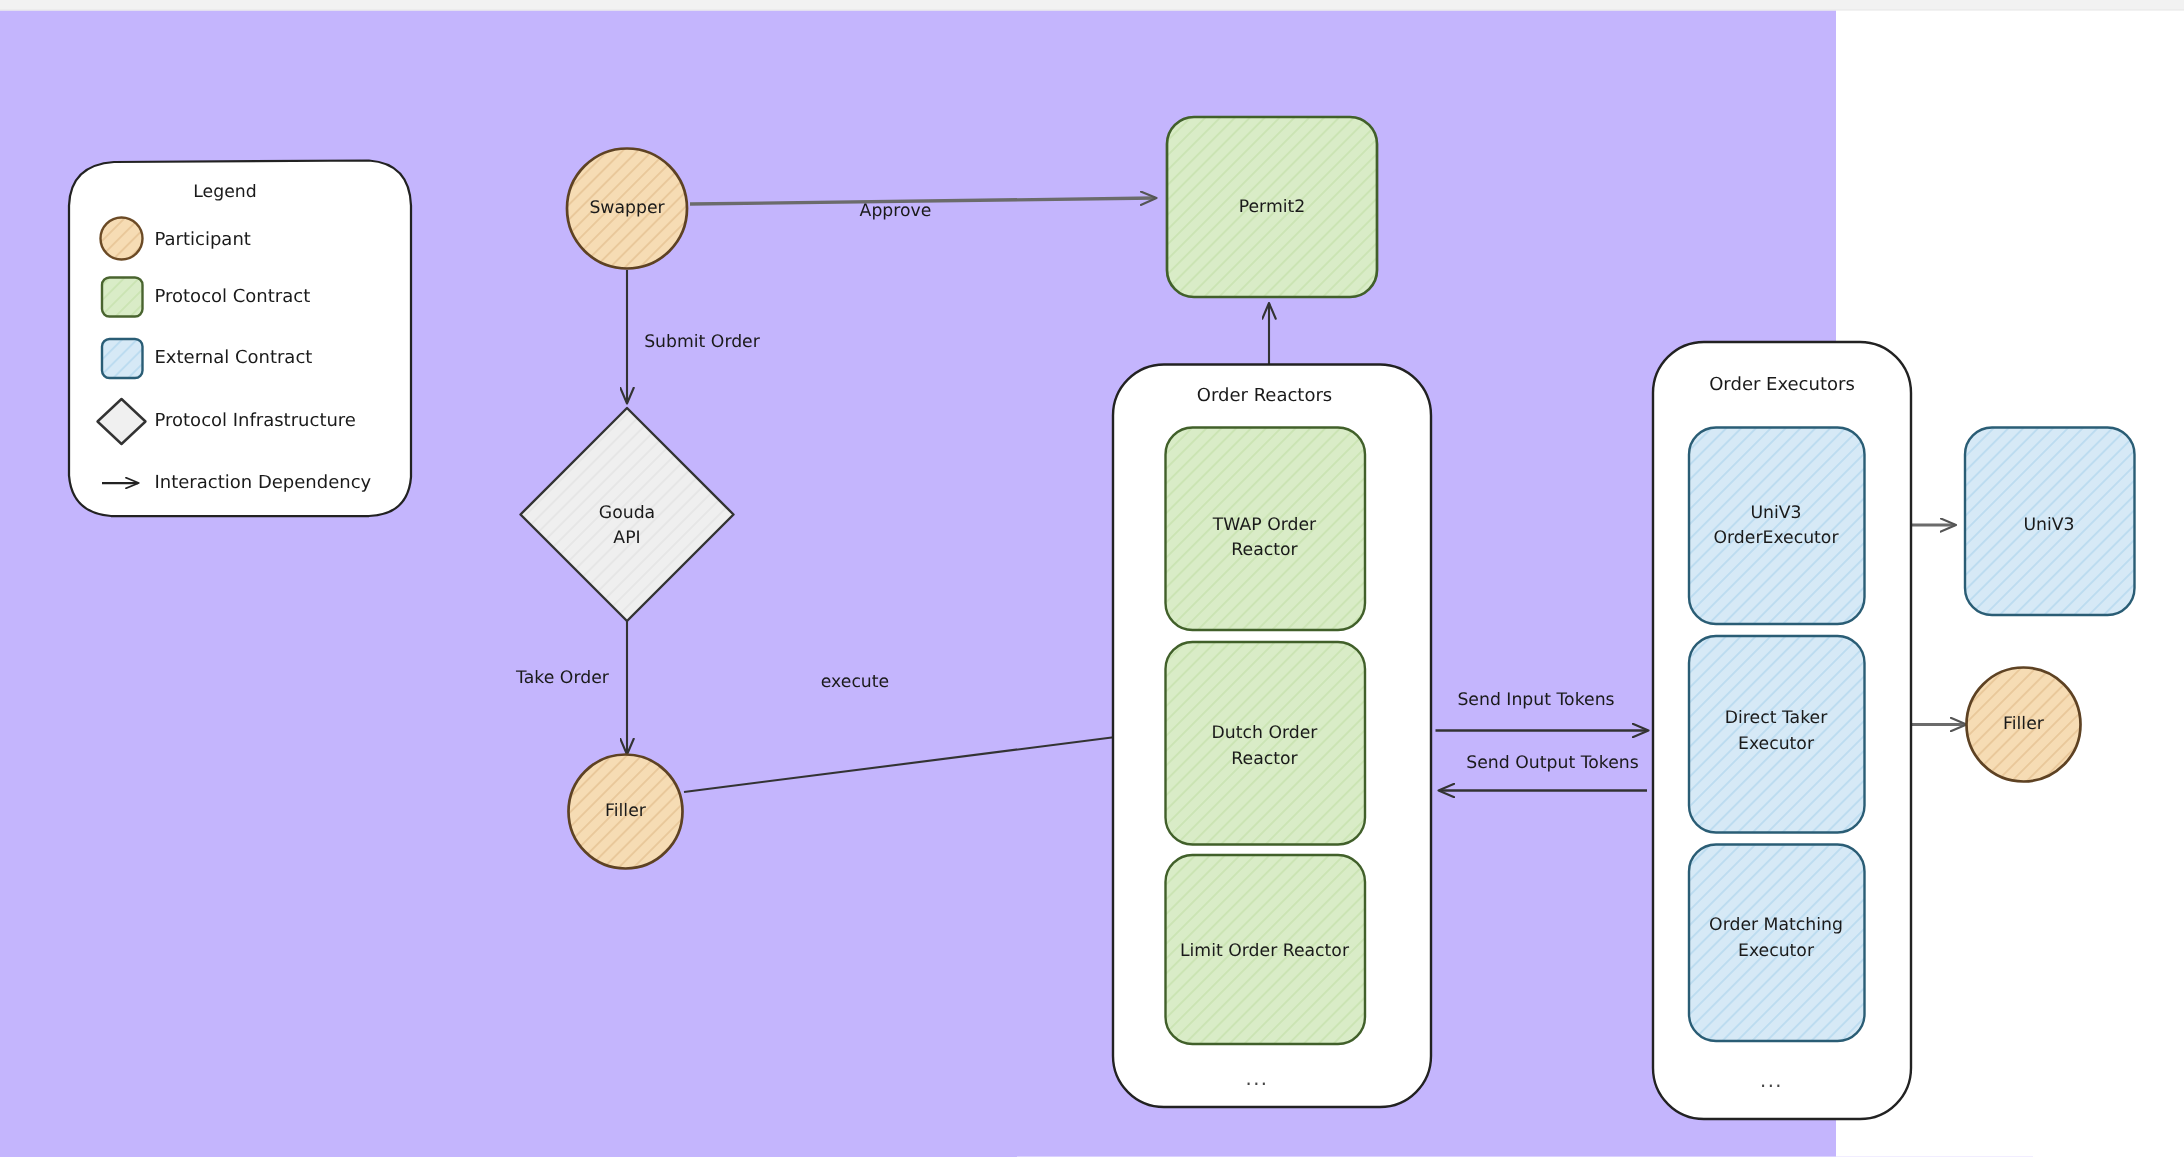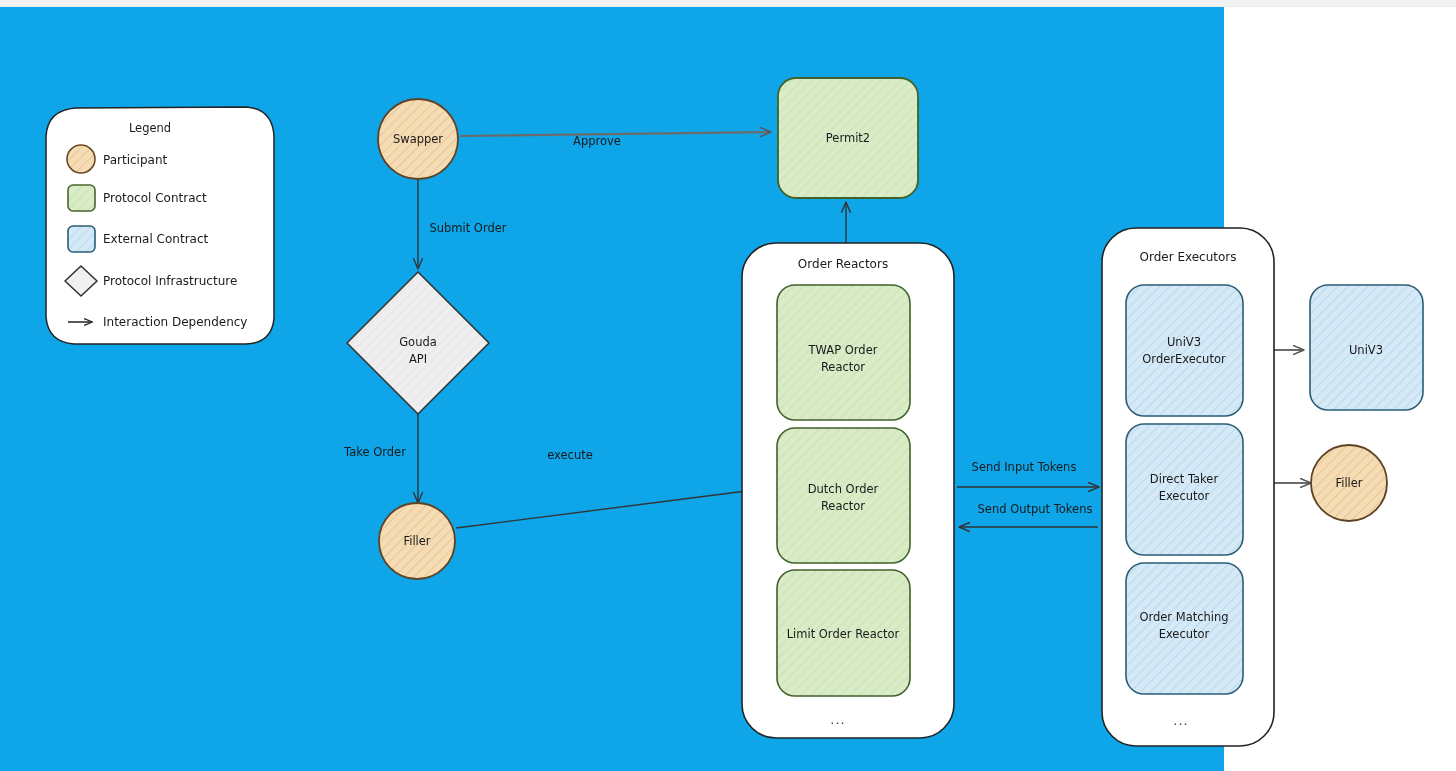--- a/index.html
+++ b/index.html
@@ -11,21 +11,21 @@
   body {
     font-family: "DejaVu Sans", sans-serif;
     width: 1456px;
     height: 771px;
     overflow: hidden;
   }
   #canvas {
     position: relative;
     width: 1224px;
     height: 771px;
-    background: #0ea5e9;
+    background: #c4b5fd;
   }
   .topband {
     position: absolute;
     left: 0; top: 0;
     width: 1456px; height: 6px;
     background: #f2f2f2;
     border-bottom: 1px solid #ececec;
   }
   svg#diagram {
     position: absolute;

